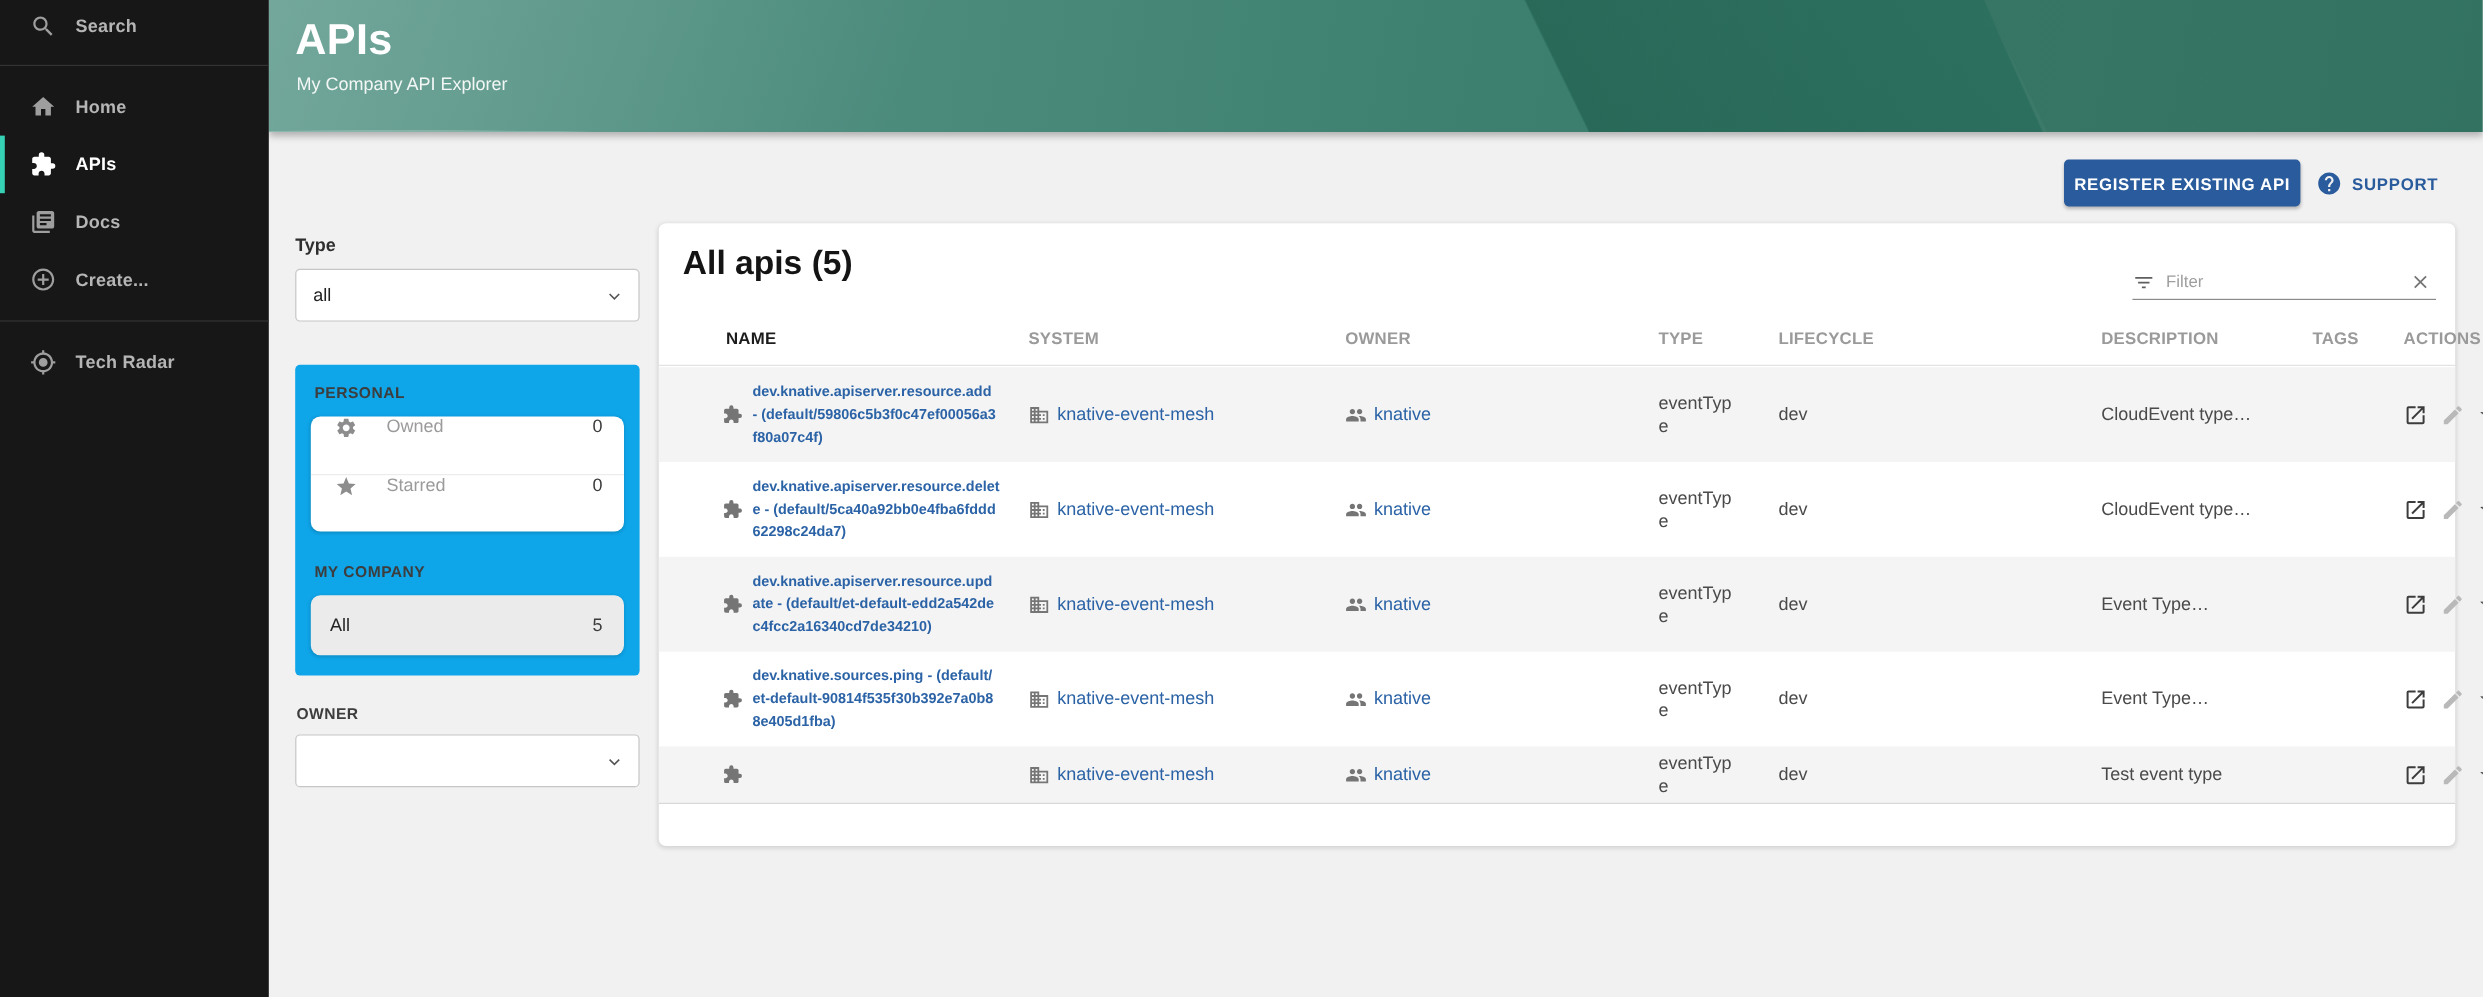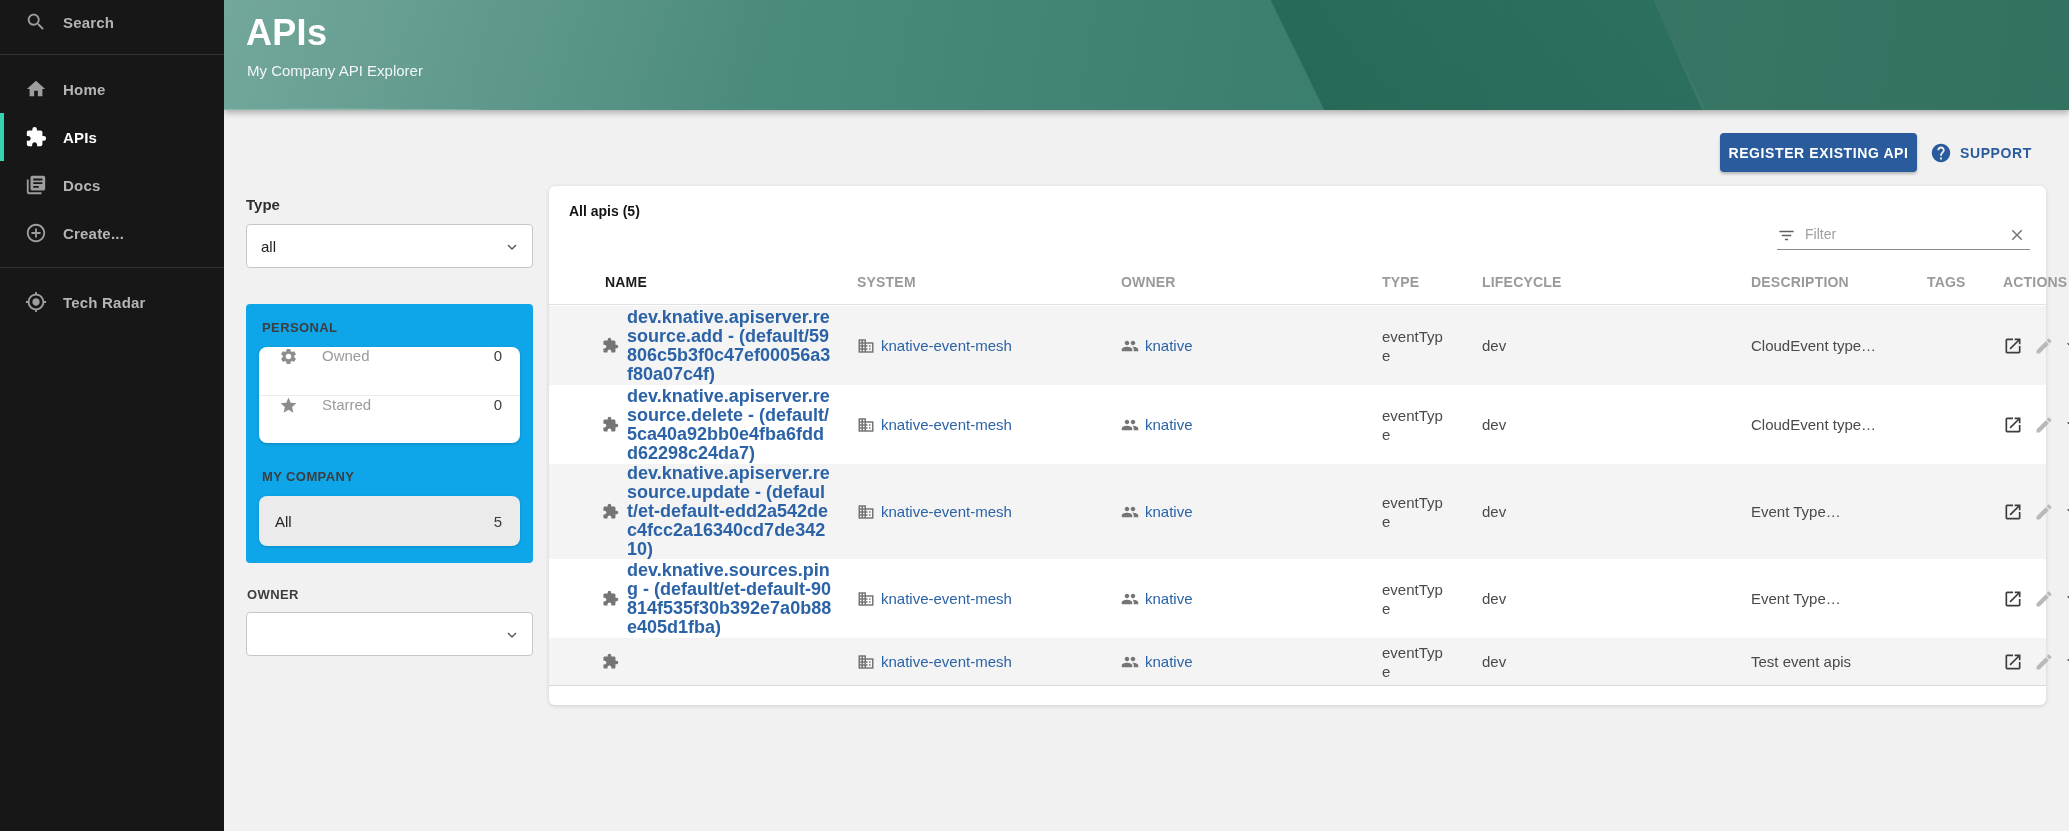--- a/index.html
+++ b/index.html
@@ -89,21 +89,21 @@
   }
   .all-card .lbl { font-size:15px; color:#242424; flex:1; }
   .all-card .cnt { font-size:15px; color:#3c3c3c; }
   .owner-label { font-size:13px; font-weight:700; color:#3d3d3d; letter-spacing:.4px; margin:24px 0 10px 1px; }
 
   
   .card {
     position:absolute; left:549px; top:186px; width:1497px; height:519px; z-index:3;
     background:#ffffff; border-radius:6px; box-shadow:0 1px 4px rgba(0,0,0,.14);
   }
-  .card-title { position:absolute; left:20px; top:17px; font-size:14px; font-weight:700; color:#141414; }
+  .card-title { position:absolute; left:20px; top:17px; font-size:28px; font-weight:700; color:#141414; }
   .table-filter { position:absolute; left:1228px; top:36px; width:253px; height:28px; }
   .table-filter .filter-ic { position:absolute; left:0; top:4px; width:19px; height:19px; color:#5f5f5f; }
   .table-filter input {
     position:absolute; left:28px; top:0; width:180px; height:24px;
     border:none; outline:none; font-family:inherit; font-size:14px; color:#333; background:transparent;
   }
   .table-filter input::placeholder { color:#9e9e9e; }
   .table-filter .underline { position:absolute; left:0; right:0; bottom:0; height:1px; background:#8a8a8a; }
   .table-filter .clear-ic { position:absolute; right:4px; top:4px; width:18px; height:18px; color:#757575; cursor:pointer; }
 
@@ -125,21 +125,21 @@
   .col-owner     { flex:0 0 261px; display:flex; align-items:center; gap:7px; }
   .col-type      { flex:0 0 100px; }
   .col-lifecycle { flex:0 0 269px; }
   .col-desc      { flex:0 0 158px; }
   .col-tags      { flex:0 0 76px;margin-left:18px; }
   .col-actions   { flex:1; display:flex; align-items:center; justify-content:flex-end; gap:11px; padding-right:17px; }
   .thead .col-name { padding-left:4px; }
 
   .ent-ic { width:17px; height:17px; color:#757575; flex:0 0 17px; }
   .name-link {
-    display:inline-block; width:206px; font-size:18px; font-weight:700; line-height:19px;
+    display:inline-block; width:206px; font-size:12px; font-weight:700; line-height:19px;
     color:#2b63a6; text-decoration:none; word-break:break-all; cursor:pointer;
   }
   .cell-link { font-size:15px; color:#2b63a6; text-decoration:none; cursor:pointer; }
   .cell-text { font-size:15px; color:#4a4a4a; line-height:19px; }
   .type-text { display:inline-block; max-width:64px; word-break:break-all; }
   .action-ic { width:20px; height:20px; color:#3c3c3c; cursor:pointer; }
   .action-ic.edit { color:#b9b9b9; }
   .action-ic.star { width:22px; height:22px; }
 </style>
 </head>
@@ -515,21 +515,21 @@
     <div class="col-owner">
       <span class="ent-ic">
         <svg viewBox="0 0 24 24" fill="currentColor" width="18" height="18">
               <path d="M16 11c1.66 0 2.99-1.34 2.99-3S17.66 5 16 5c-1.66 0-3 1.34-3 3s1.34 3 3 3zm-8 0c1.66 0 2.99-1.34 2.99-3S9.66 5 8 5C6.34 5 5 6.34 5 8s1.34 3 3 3zm0 2c-2.33 0-7 1.17-7 3.5V19h14v-2.5c0-2.33-4.67-3.5-7-3.5zm8 0c-.29 0-.62.02-.97.05 1.16.84 1.97 1.97 1.97 3.45V19h6v-2.5c0-2.33-4.67-3.5-7-3.5z"></path>
             </svg>
       </span>
       <a class="cell-link">knative</a>
     </div>
     <div class="col-type"><span class="cell-text type-text">eventType</span></div>
     <div class="col-lifecycle"><span class="cell-text">dev</span></div>
-    <div class="col-desc"><span class="cell-text">Test event apis</span></div>
+    <div class="col-desc"><span class="cell-text">Test event type</span></div>
     <div class="col-tags"><span class="cell-text"></span></div>
     <div class="col-actions">
       <span class="action-ic">
         <svg viewBox="0 0 24 24" fill="currentColor" width="20" height="20">
               <path d="M19 19H5V5h7V3H5c-1.11 0-2 .9-2 2v14c0 1.1.89 2 2 2h14c1.1 0 2-.9 2-2v-7h-2v7zM14 3v2h3.59l-9.83 9.83 1.41 1.41L19 6.41V10h2V3h-7z"></path>
             </svg>
       </span>
       <span class="action-ic edit">
         <svg viewBox="0 0 24 24" fill="currentColor" width="20" height="20">
               <path d="M3 17.25V21h3.75L17.81 9.94l-3.75-3.75L3 17.25zM20.71 7.04c.39-.39.39-1.02 0-1.41l-2.34-2.34c-.39-.39-1.02-.39-1.41 0l-1.83 1.83 3.75 3.75 1.83-1.83z"></path>

